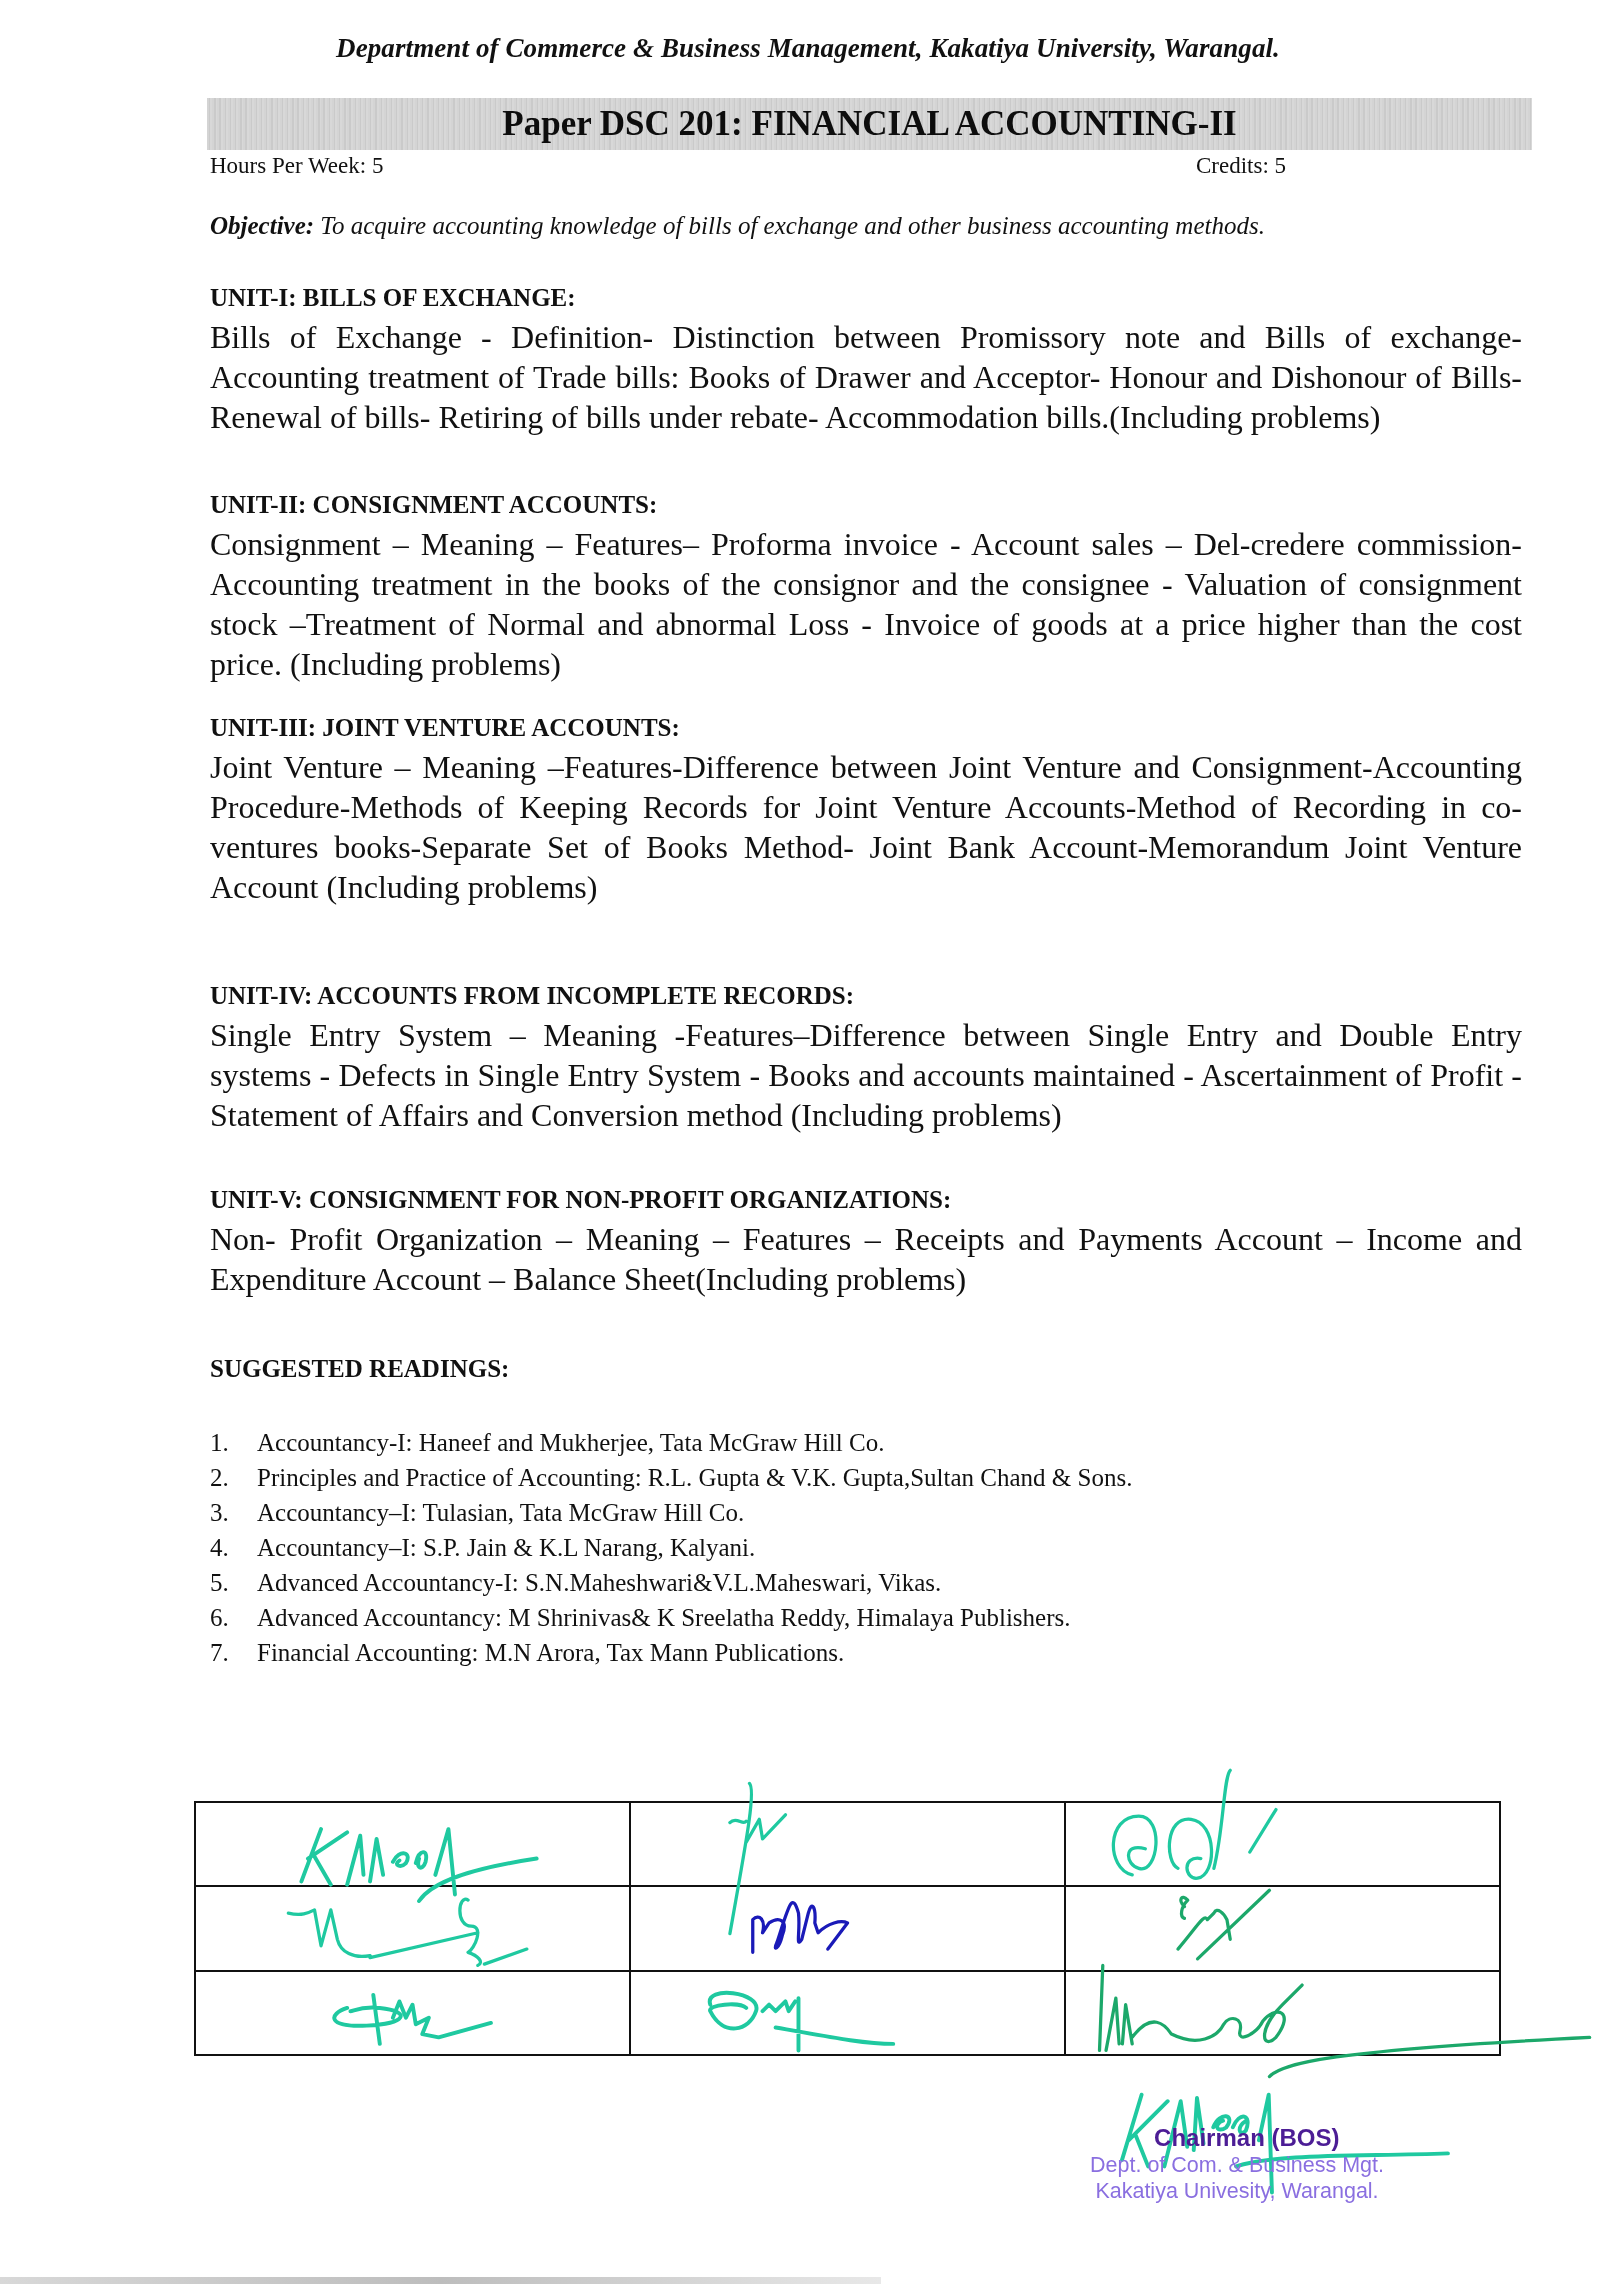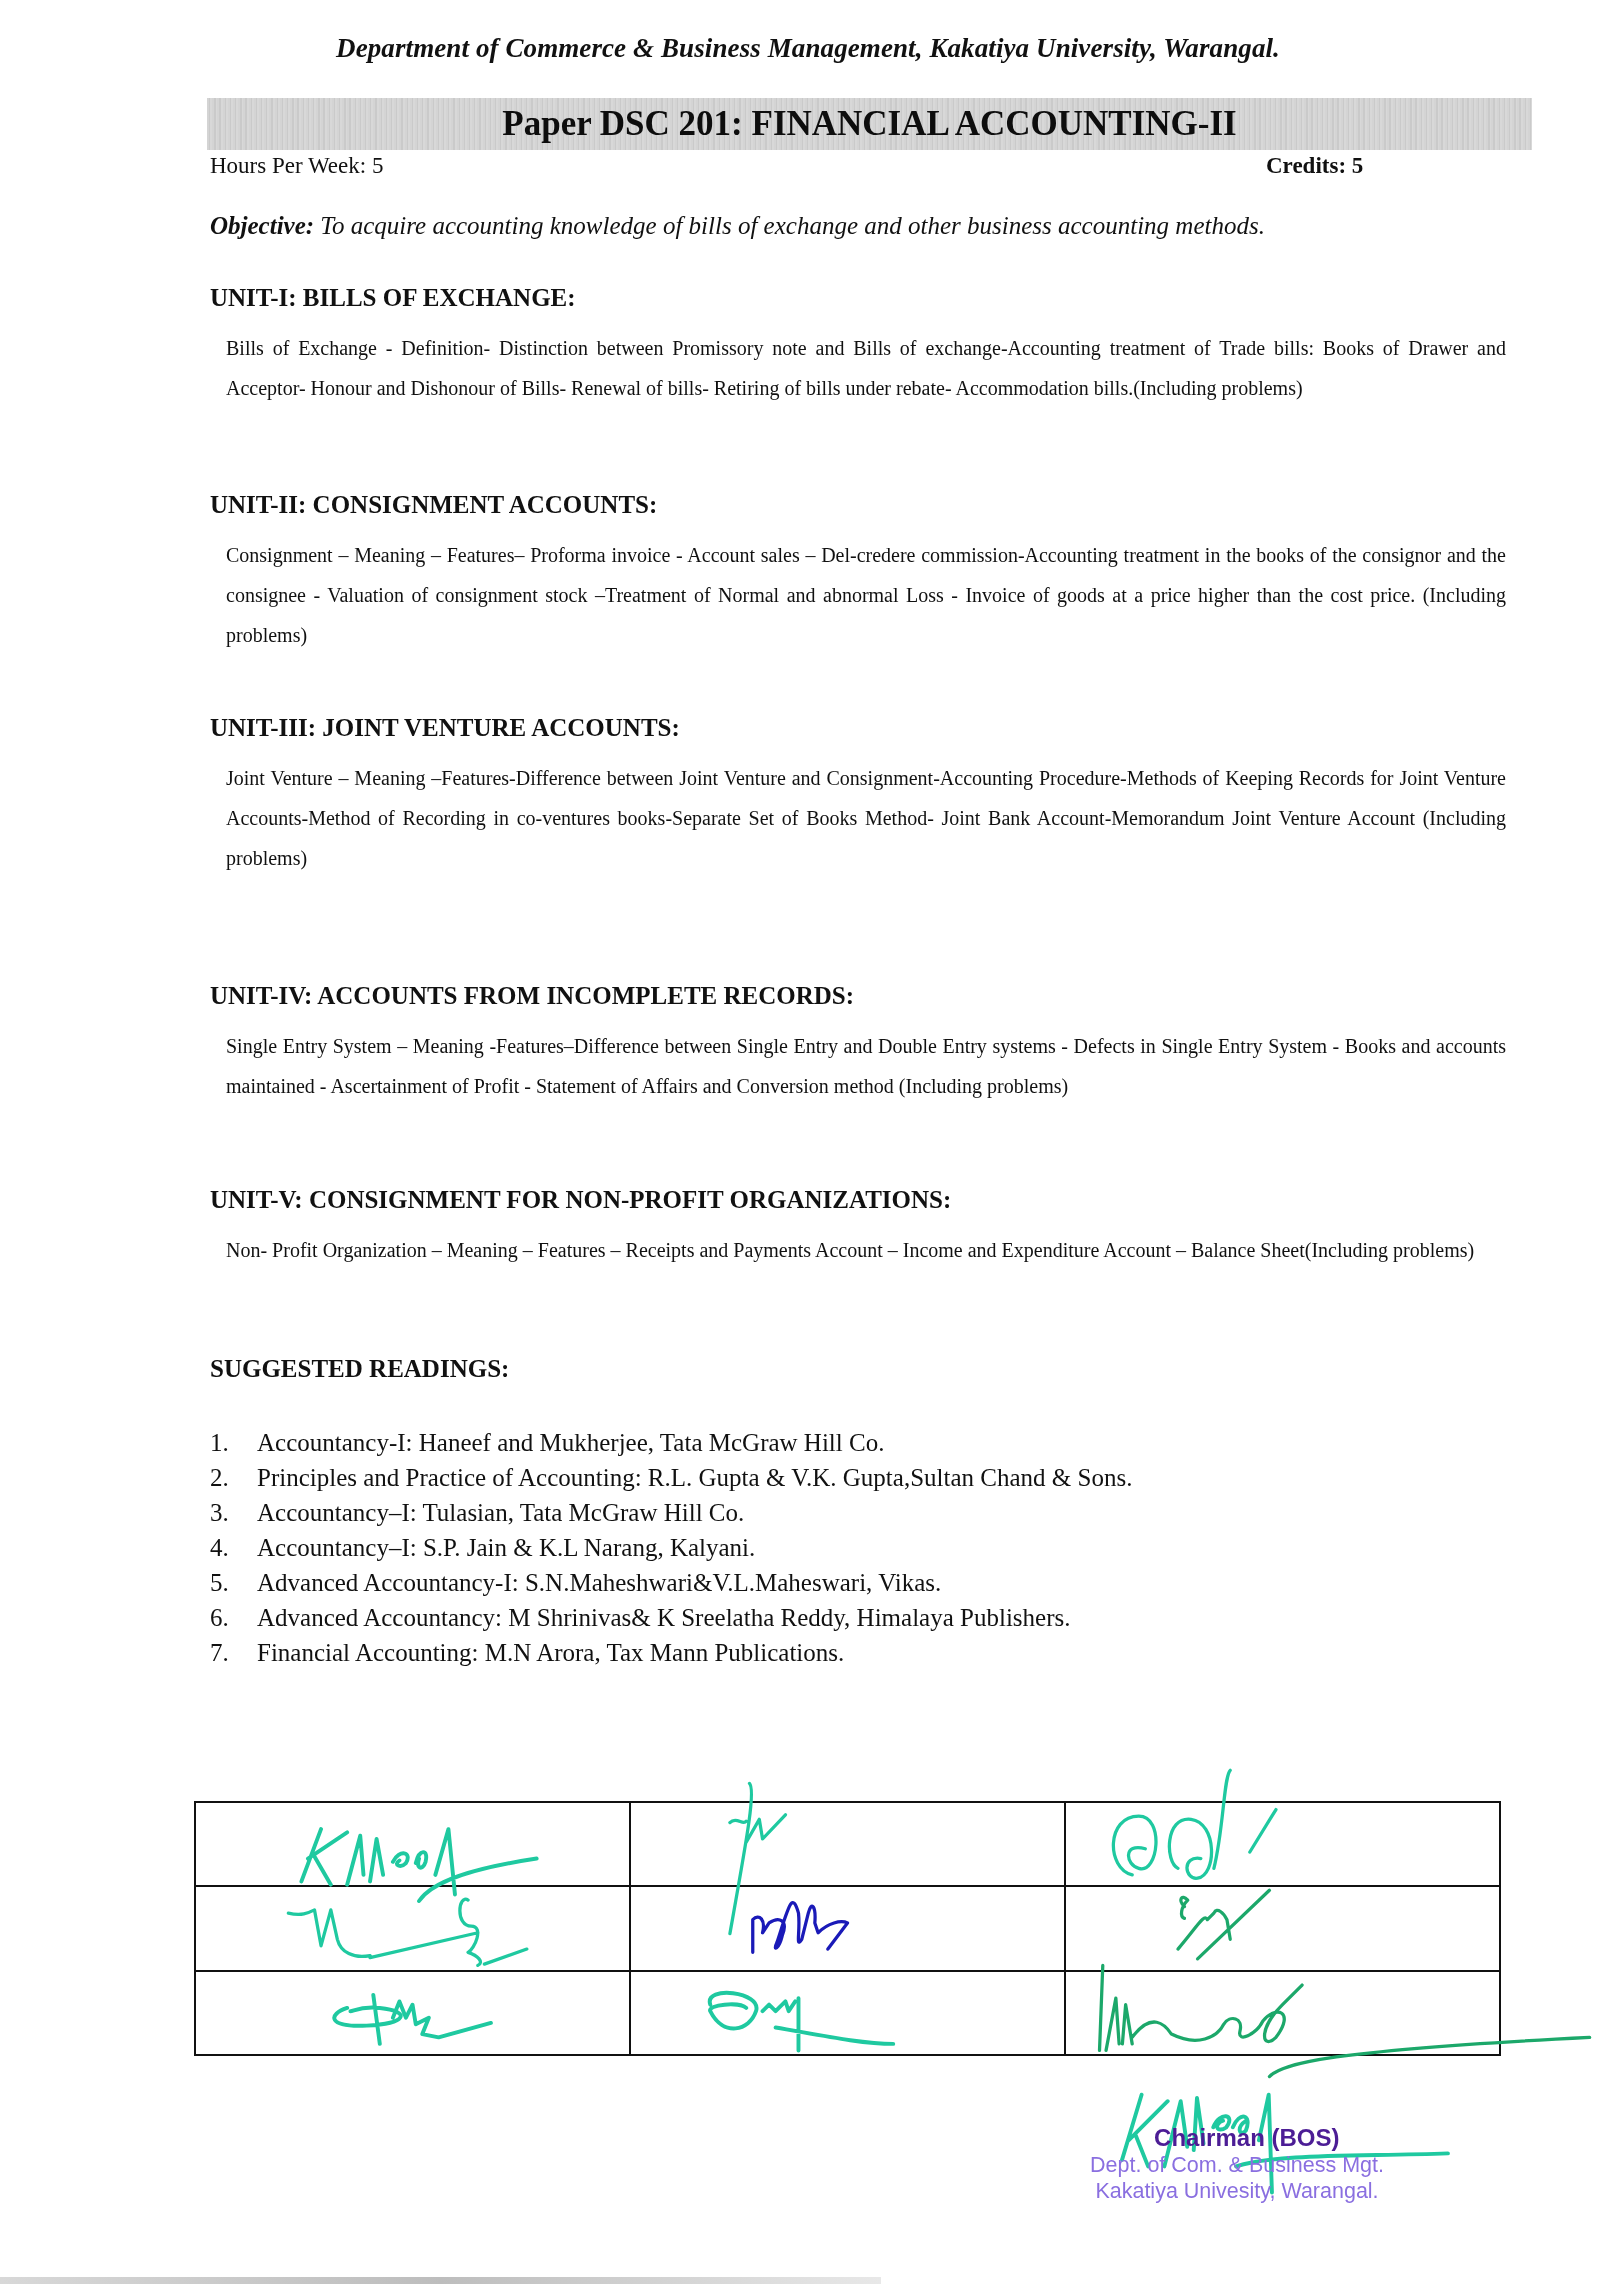--- a/index.html
+++ b/index.html
@@ -17,32 +17,32 @@
   .title-band {
     position: absolute; left: 207px; top: 98px; width: 1325px; height: 52px;
     background: repeating-linear-gradient(90deg, #d4d4d4 0 2px, #cacaca 2px 3.3px, #d8d8d8 3.3px 5.2px);
     display: flex; align-items: center; justify-content: center; text-align: right;
   }
   .paper-title {
     font-family: "Liberation Serif", serif; font-weight: bold; font-size: 35px; color: #0d0d0d;
   }
   .meta-row { position: absolute; top: 153px; font-family: "Liberation Serif", serif; font-size: 23px; }
   .hours { left: 210px; }
-  .credits { left: 1266px; font-weight: bold; }
+  .credits { left: 1196px; }
 
   .objective {
     position: absolute; left: 210px; top: 212px; width: 1325px;
     font-family: "Liberation Serif", serif; font-style: italic; font-size: 25px;
   }
   .objective .label { font-weight: bold; }
 
   .unit { position: absolute; left: 210px; width: 1312px; font-family: "Liberation Serif", serif; }
   .unit-heading { font-weight: bold; font-size: 25px; margin: 0 0 5.2px 0; }
   .unit-body {
-    font-size: 20px; line-height: 40px; text-align: justify; margin: 16px;
+    font-size: 32px; line-height: 40px; text-align: justify; margin: 0;
   }
   #unit-1 { top: 284px; }
   #unit-2 { top: 491px; }
   #unit-3 { top: 714px; }
   #unit-4 { top: 982px; }
   #unit-5 { top: 1186px; }
 
   .readings-heading {
     position: absolute; left: 210px; top: 1355px;
     font-family: "Liberation Serif", serif; font-weight: bold; font-size: 25px;

